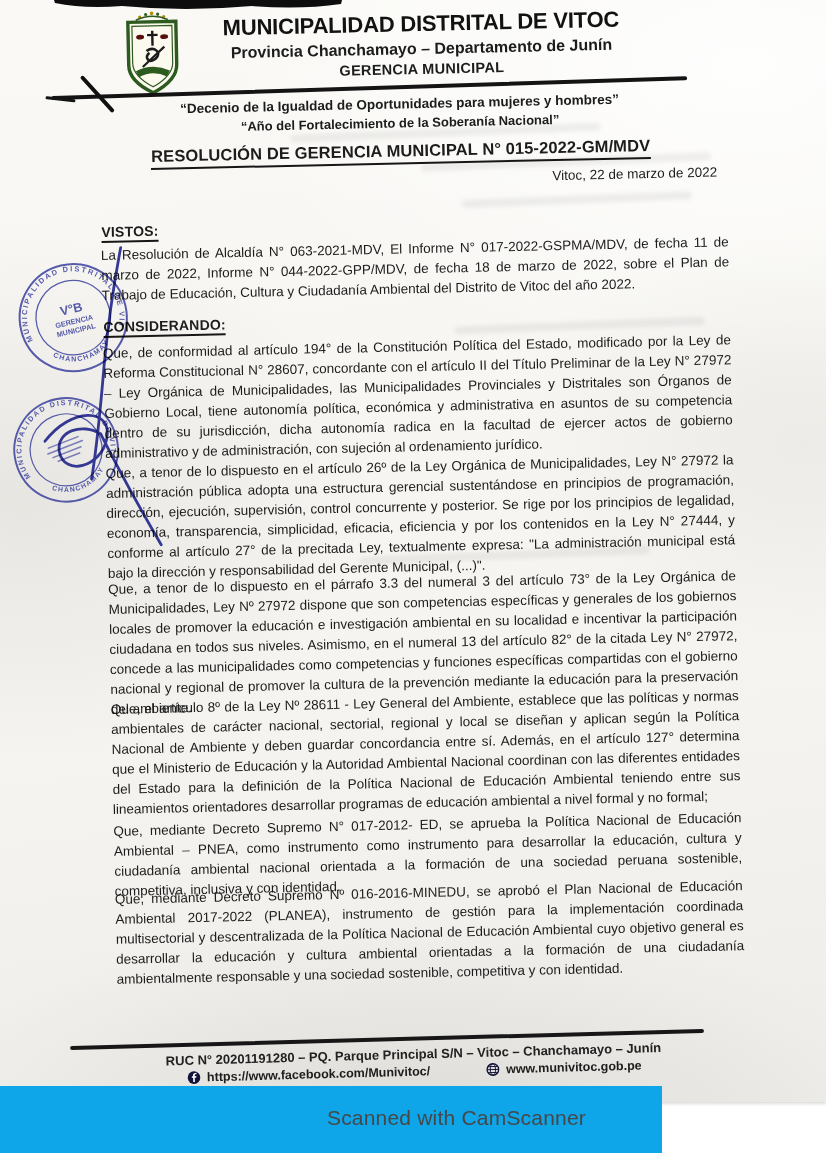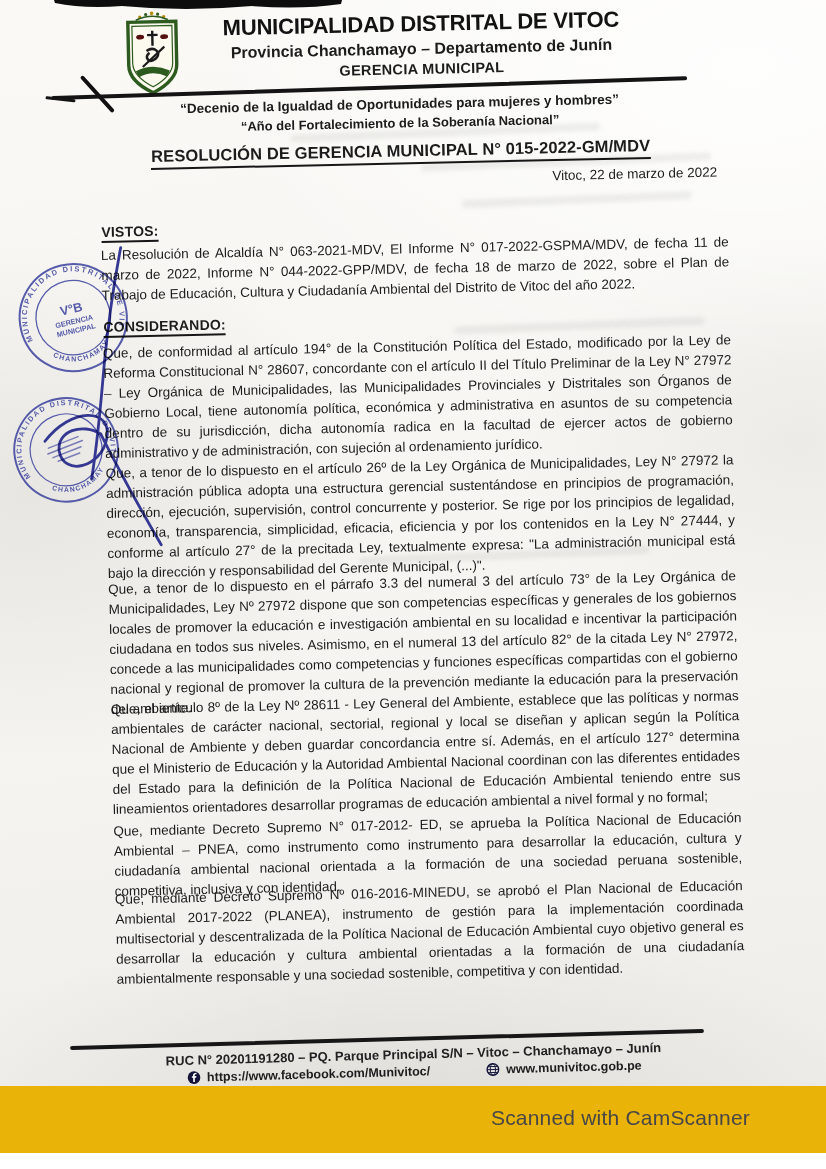--- a/index.html
+++ b/index.html
@@ -59,21 +59,21 @@
   .stamp2{left:22px;top:392px;width:114px;height:114px;transform:rotate(-20deg);}
   .signature{left:30px;top:244px;width:190px;height:330px;mix-blend-mode:multiply;}
   
   .foot{left:0;top:0;width:826px;height:1102px;transform:rotate(-.3deg);transform-origin:90px 1050px;}
   .rule-foot{left:70px;top:1045px;width:634px;height:3.5px;background:#171717;border-radius:2px;}
   .ruc{left:110px;top:1055px;width:606px;text-align:center;font-size:13px;font-weight:700;color:#222;}
   .social{left:186px;top:1073px;width:460px;display:flex;align-items:center;font-size:12.5px;font-weight:700;color:#1d1d1d;}
   .social .icn{width:14px;height:14px;margin-right:6px;flex:none;}
   .fb-url{margin-right:56px;}
   
-  .bottom-strip{left:0;top:1086px;width:826px;height:67px;background:#eab308;}
+  .bottom-strip{left:0;top:1086px;width:662px;height:67px;background:#0ea5e9;}
   .watermark{position:absolute;right:76px;top:20px;font-size:21px;color:#474747;letter-spacing:.2px;}
 </style>
 </head>
 <body>
 
 <div class="abs paper">
 
   <svg class="abs smear-top" viewBox="0 0 826 14" preserveAspectRatio="none">
     <path d="M54,0 L342,0 L341,4 Q300,10 252,6 Q185,12 122,6 Q84,9 55,3 Z" fill="#0d0d0d"></path>
   </svg>

